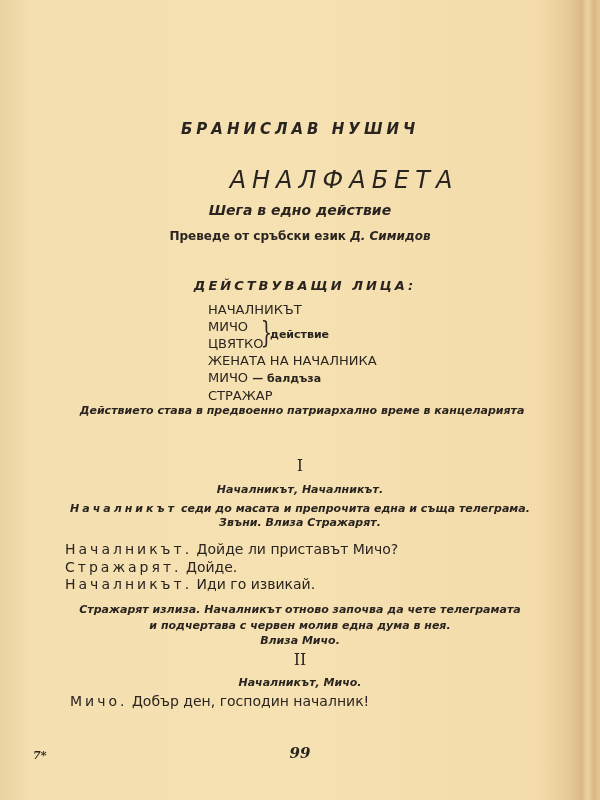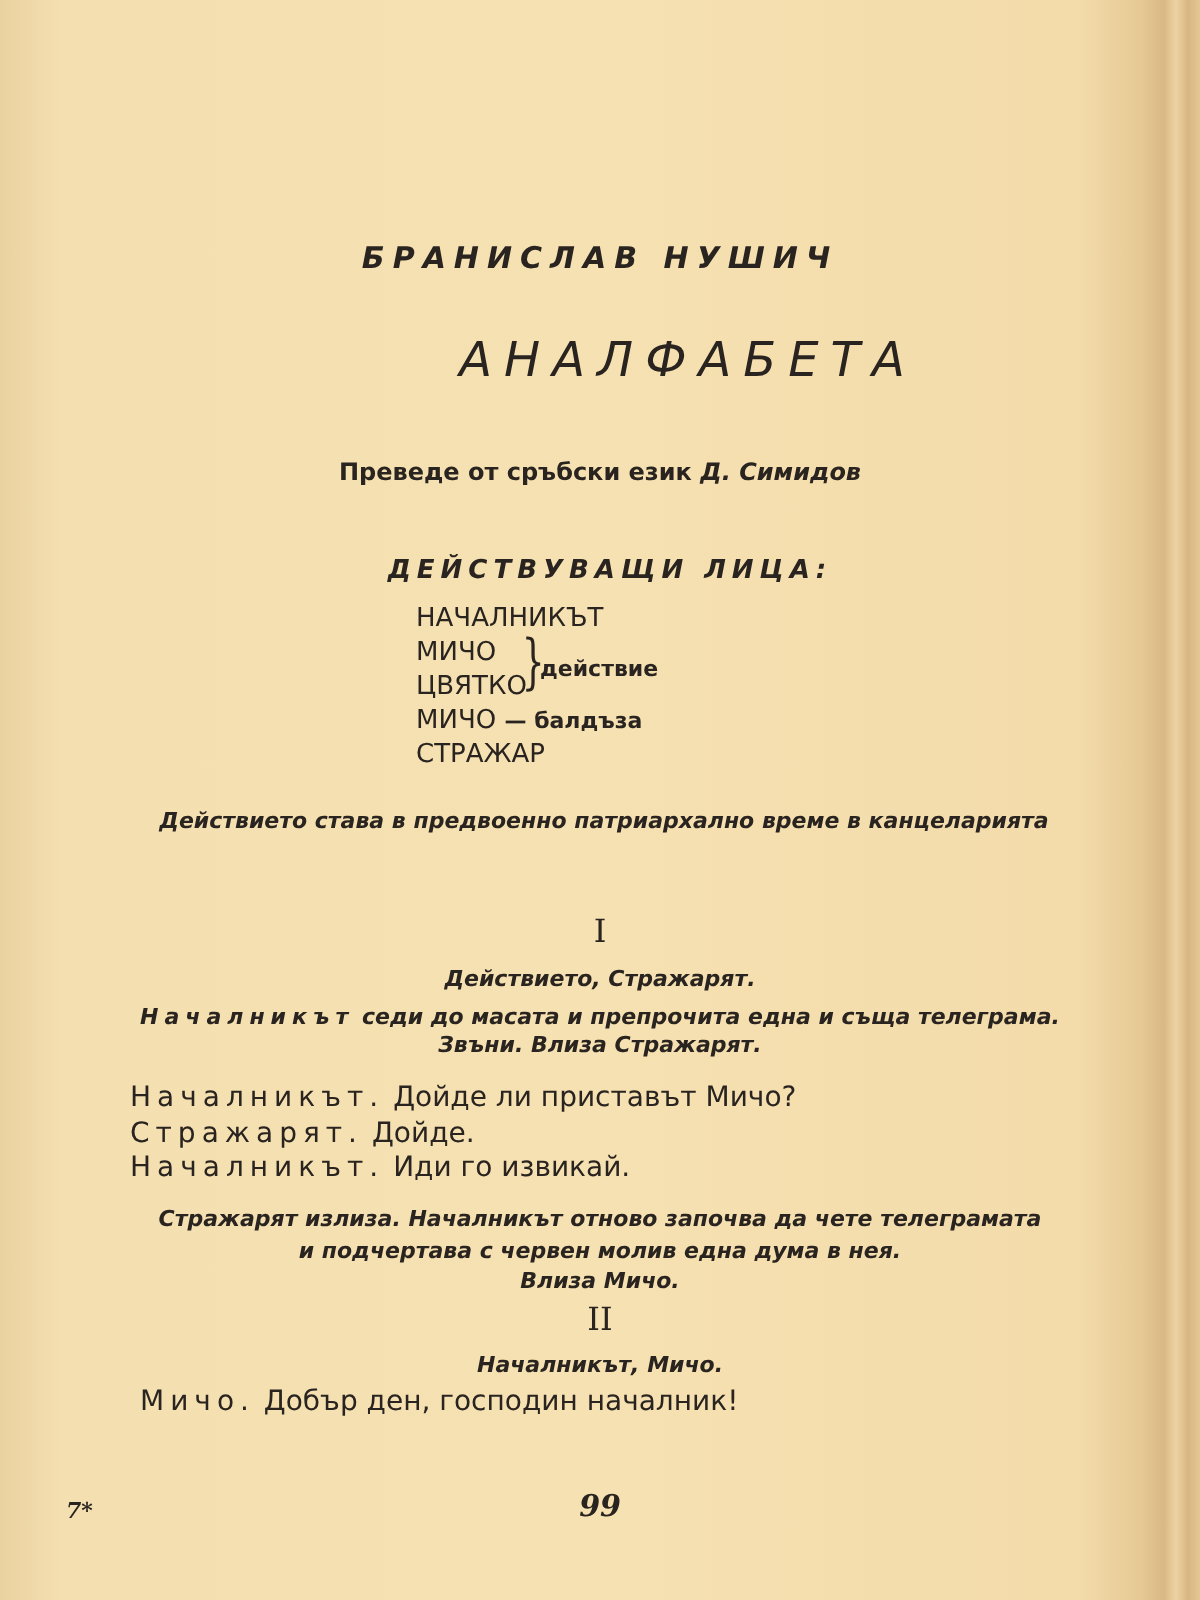--- a/index.html
+++ b/index.html
@@ -43,40 +43,42 @@
   .d4 { top: 693px; left: 70px; }
   .sig { position: absolute; left: 33px; top: 749px; font-family: "DejaVu Serif", serif; font-style: italic; font-weight: bold; font-size: 11px; }
   .pno { top: 744px; font-family: "DejaVu Serif", serif; font-style: italic; font-weight: bold; font-size: 15px; }
 </style>
 </head>
 <body>
 
 <div class="page">
   <div class="ln author">БРАНИСЛАВ НУШИЧ</div>
   <div class="ln title">АНАЛФАБЕТА</div>
+  <div class="ln subtitle">Шега в едно действие</div>
   <div class="ln translator">
     <span>Преведе от сръбски език</span>
     <i>Д. Симидов</i>
   </div>
 
   <div class="ln cast-hdr">ДЕЙСТВУВАЩИ ЛИЦА:</div>
   <div class="cast">
     <div>НАЧАЛНИКЪТ</div>
     <div>МИЧО</div>
     <div>ЦВЯТКО</div>
+    <div>ЖЕНАТА НА НАЧАЛНИКА</div>
     <div><span>МИЧО</span> <span class="note">— балдъза</span></div>
     <div>СТРАЖАР</div>
   </div>
   <div class="brace">}</div>
   <div class="brace-note">действие</div>
 
   <div class="ln it setting1">Действието става в предвоенно патриархално време в канцеларията</div>
 
   <div class="ln roman1">I</div>
-  <div class="ln it sc1">Действието, Стражарят.</div>
+  <div class="ln it sc1">Началникът, Началникът.</div>
   <div class="ln it sd1">
     <span style="letter-spacing:3px">Началникът</span>
     <span>седи до масата и препрочита една и съща телеграма.</span>
   </div>
   <div class="ln it sd2">Звъни. Влиза Стражарят.</div>
 
   <div class="dlg d1"><span class="sp">Началникът.</span> <span>Дойде ли приставът Мичо?</span></div>
   <div class="dlg d2"><span class="sp">Стражарят.</span> <span>Дойде.</span></div>
   <div class="dlg d3"><span class="sp">Началникът.</span> <span>Иди го извикай.</span></div>
 

